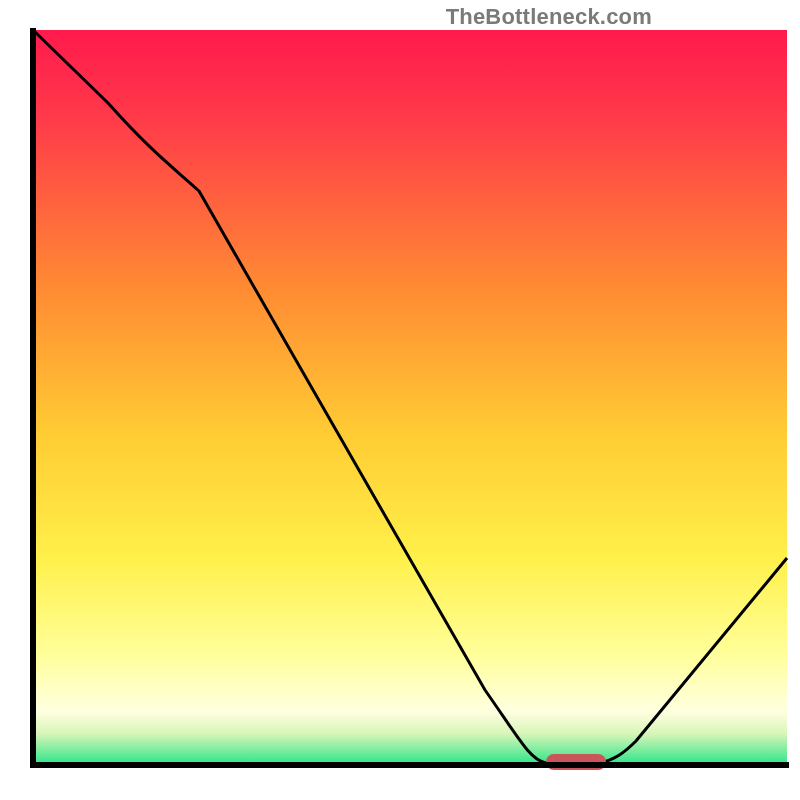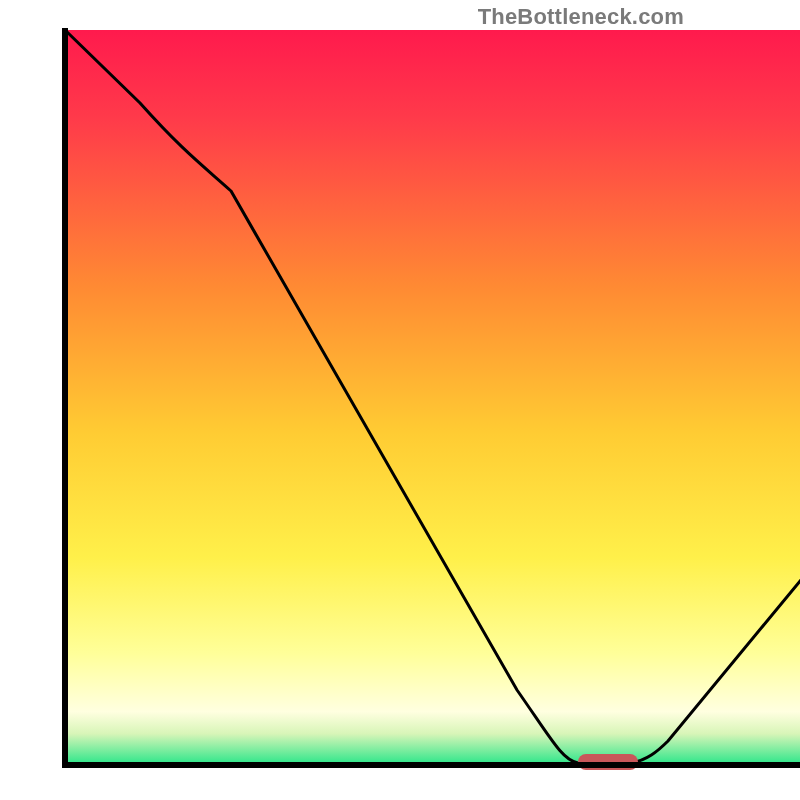--- a/index.html
+++ b/index.html
@@ -7,21 +7,20 @@
     padding: 0;
     width: 800px;
     height: 800px;
     background: #ffffff;
     font-family: Arial, Helvetica, sans-serif;
   }
   .container {
     position: relative;
     width: 660px;
     height: 800px;
-    margin-left: 32px;
   }
   .attribution {
     position: absolute;
     top: 4px;
     right: 8px;
     font-size: 22px;
     font-weight: bold;
     color: #7a7a7a;
     letter-spacing: 0.2px;
   }

